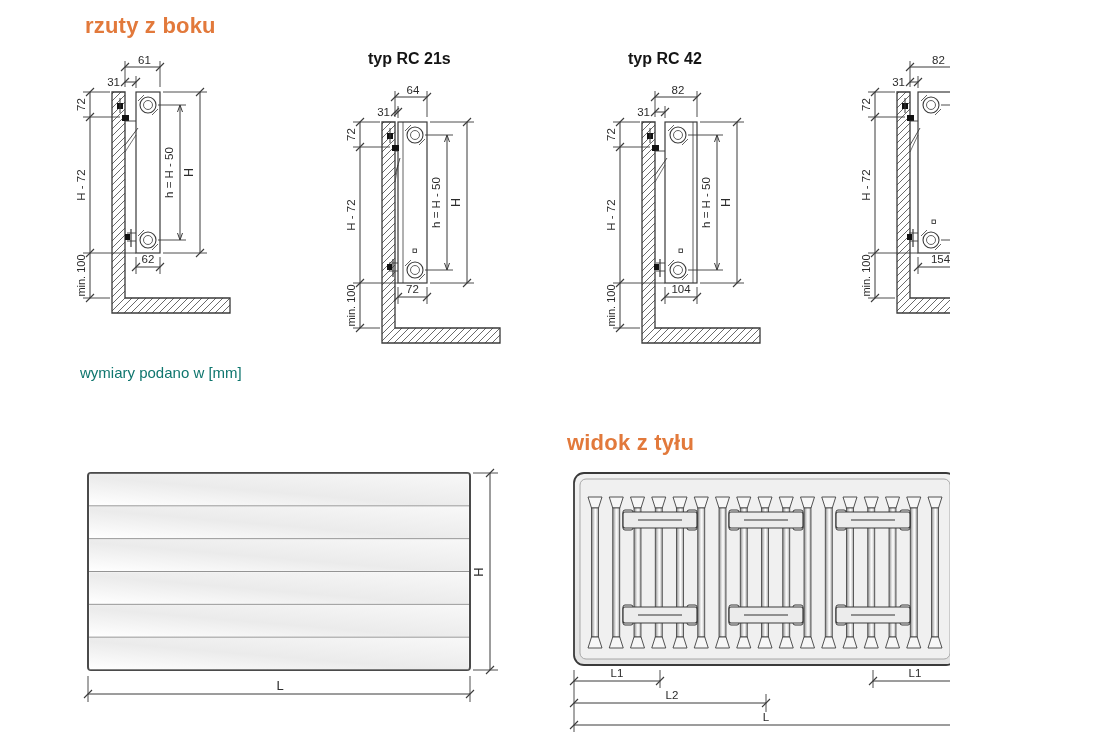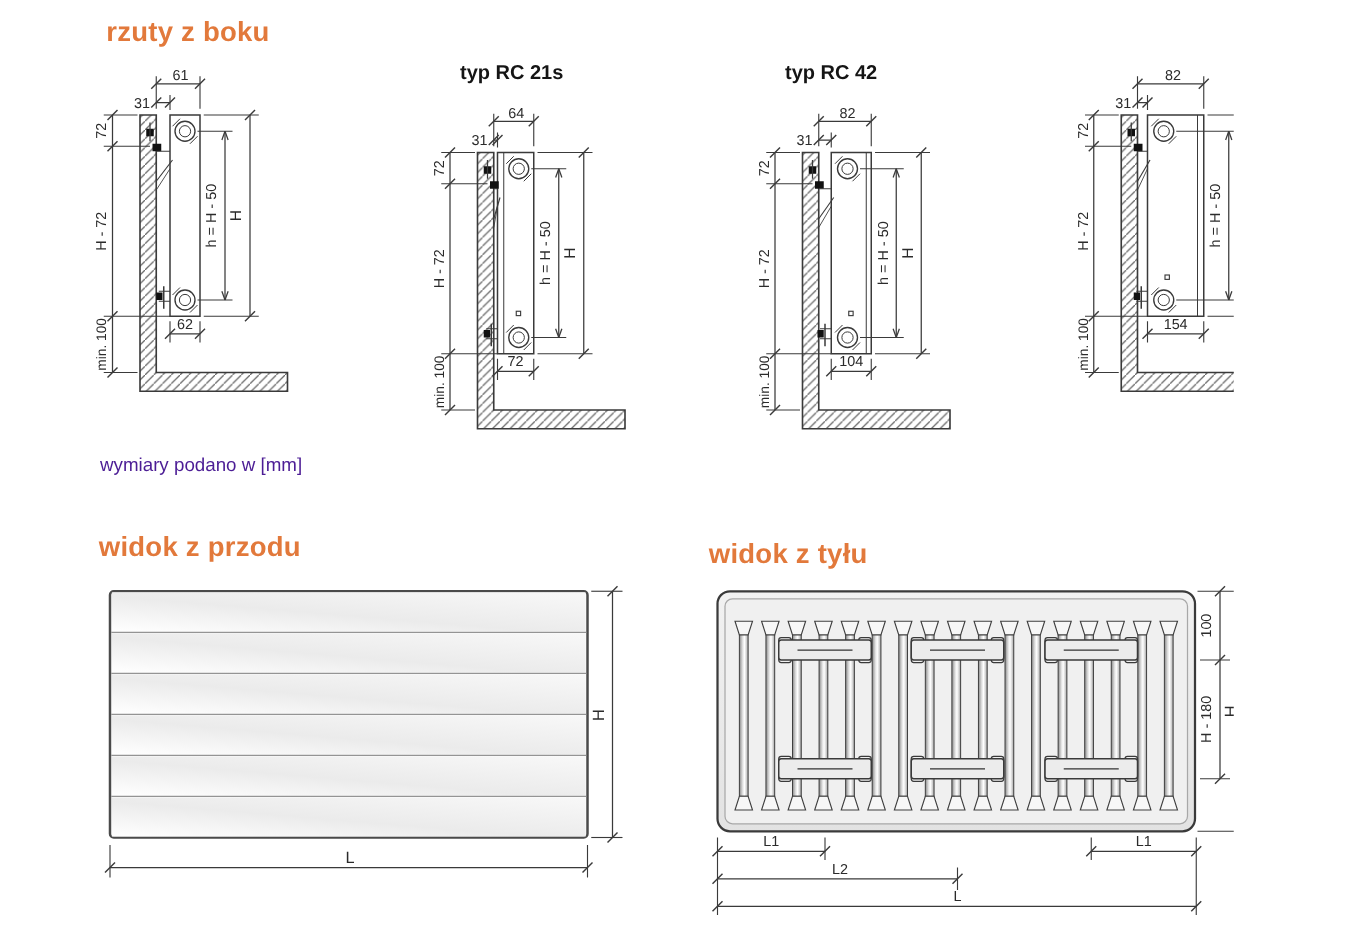--- a/index.html
+++ b/index.html
@@ -1,30 +1,30 @@
 <!DOCTYPE html>
 <html style="--accent: #e2793b;"><head>
 <meta charset="utf-8">
 <style>
   html,body{margin:0;padding:0;background:#fff;}
   .stage{
     position:relative;width:950px;height:751px;background:#ffffff;
-    font-family:"Liberation Sans",sans-serif;overflow:hidden;padding-left:37px;
+    font-family:"Liberation Sans",sans-serif;overflow:hidden;
   }
   .heading{
     position:absolute;color:var(--accent,#e2793b);font-weight:bold;
     font-size:22px;letter-spacing:.2px;white-space:nowrap;
   }
   .diagram{position:absolute;top:50px;width:250px;}
   .dtitle{
     font-weight:bold;font-size:16px;color:#151515;height:30px;
     padding-left:38px;white-space:nowrap;
   }
   .diagram svg{display:block;margin-top:5px;}
-  .note{position:absolute;font-size:15px;color:#4c1d95;white-space:nowrap;}
+  .note{position:absolute;font-size:15px;color:#0f766e;white-space:nowrap;}
   .legend{position:absolute;font-style:italic;font-size:16px;color:#1d1d1d;line-height:21px;}
   .legend .lsym{font-weight:bold;padding-right:5px;}
   .viewsvg{position:absolute;display:block;}
   svg text{font-family:"Liberation Sans",sans-serif;}
   .defs-holder{position:absolute;width:0;height:0;overflow:hidden;}
 </style>
 </head>
 <body>
 
 <div class="stage">
@@ -360,21 +360,20 @@
           <line x1="69" y1="216" x2="77" y2="208" stroke="#3a3a3a" stroke-width="1.1"></line>
           <line x1="114" y1="216" x2="122" y2="208" stroke="#3a3a3a" stroke-width="1.1"></line>
           <text x="95.5" y="208" font-size="11.5" fill="#2b2b2b" text-anchor="middle">154</text>
         </g>
       </svg>
   </div>
 
   <div class="note" style="left:80px;top:364px">wymiary podano w [mm]</div>
 
 
-  <div class="heading" style="left:79px;top:425px">widok z przodu</div>
   <div class="heading" style="left:567px;top:430px">widok z tyłu</div>
 
   <svg id="frontview" class="viewsvg" style="left:60px;top:460px" width="460" height="260" viewBox="0 0 460 260">
       <g>
         <rect x="28" y="13" width="382" height="197" rx="3" fill="#fdfdfd" stroke="#4a4a4a" stroke-width="2"></rect>
         <rect x="29.5" y="13.8" width="379" height="31.333333333333336" fill="url(#slat)"></rect>
         <rect x="29.5" y="46.63333333333334" width="379" height="31.333333333333336" fill="url(#slat)"></rect>
         <rect x="29.5" y="79.46666666666667" width="379" height="31.333333333333336" fill="url(#slat)"></rect>
         <rect x="29.5" y="112.3" width="379" height="31.333333333333336" fill="url(#slat)"></rect>
         <rect x="29.5" y="145.13333333333335" width="379" height="31.333333333333336" fill="url(#slat)"></rect>

